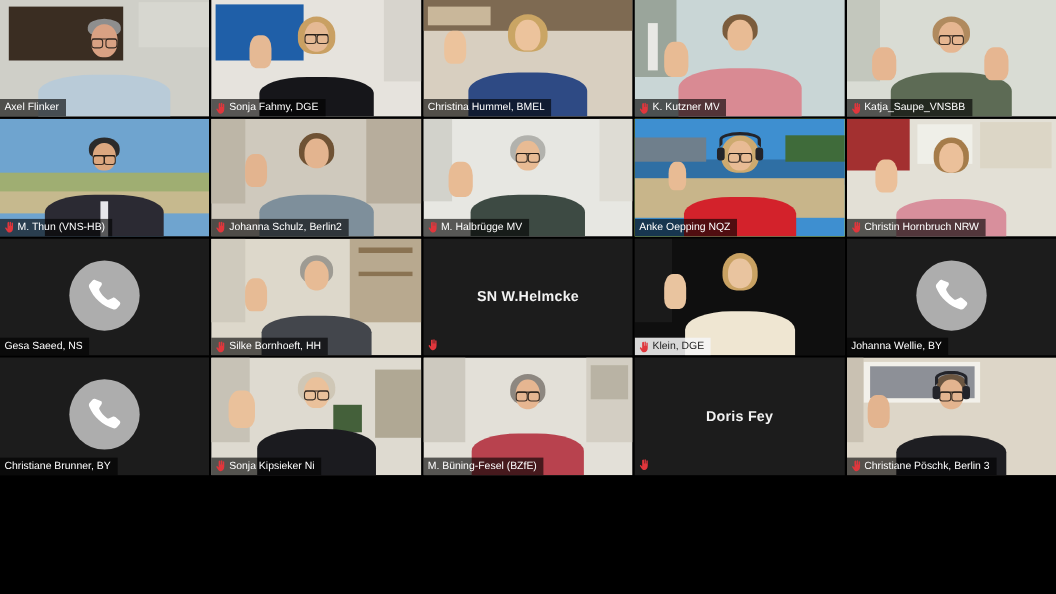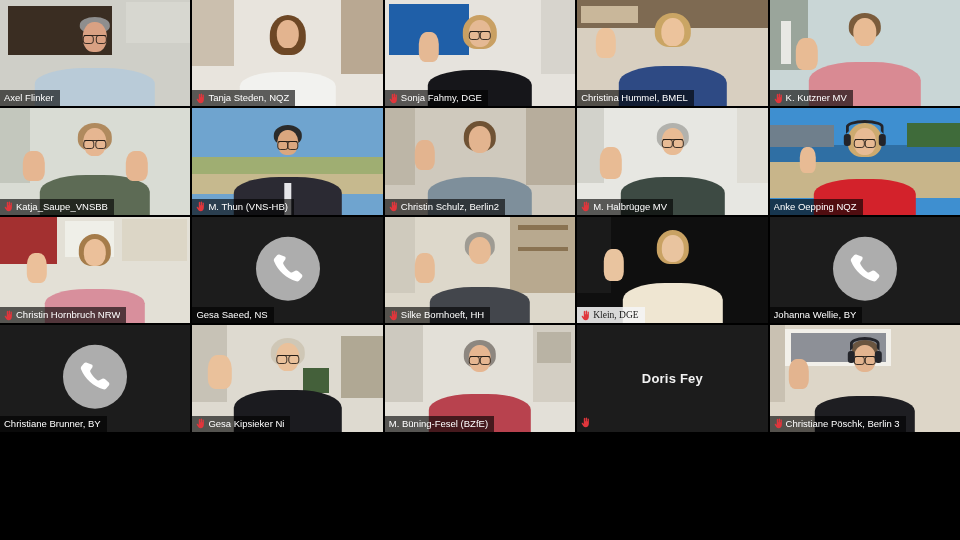--- a/index.html
+++ b/index.html
@@ -89,21 +89,21 @@
   
   .namebar {
     position: absolute; left: 0; bottom: 0;
     display: flex; align-items: center; gap: 3px;
     padding: 2px 6px 2px 4px;
     max-width: 99%;
     background: rgba(0,0,0,.62);
     color: #fff; font-size: 9.5px; line-height: 12px;
     white-space: nowrap;
   }
-  .namebar.light { background: rgba(245,245,245,.88); color: #1a1a1a; font-family: Liberation Serif, serif; }
+  .namebar.light { background: rgba(245,245,245,.88); color: #1a1a1a; }
   .namebar .nm { overflow: hidden; text-overflow: ellipsis; }
 
   
   .hand-icon {
     flex: 0 0 auto; width: 9px; height: 11px; display: block;
   }
   .hand-icon svg { width: 9px; height: 11px; display: block; }
 
   
   .corner-hand { position: absolute; left: 4px; bottom: 4px; }
@@ -128,40 +128,20 @@
         <div class="deco" style="left: 66%; top: 2%; width: 34%; height: 38%; background: rgb(215, 215, 208);"></div>
         <div class="person" style="width: 100%; height: 100%;">
           <div class="torso" style="width: 120px; height: 38px; background: rgb(185, 203, 216);"></div>
           <div class="hair" style="width: 30px; height: 16px; top: 17px; background: rgb(142, 142, 142);"></div>
           <div class="head" style="width: 24px; height: 30px; top: 22px; background: rgb(217, 161, 131);"></div>
           <div class="glasses" style="width: 22px; top: 35px;"></div>
         </div>
       </div>
       <div class="namebar">
         <span class="nm">Axel Flinker</span>
-      </div>
-    </div>
-    <div class="tile">
-      <div class="scene">
-        <div class="wall" style="background: rgb(232, 228, 221);"></div>
-        <div class="deco" style="left: 0%; top: 0%; width: 22%; height: 62%; background: rgb(203, 191, 174);"></div>
-        <div class="deco" style="left: 78%; top: 0%; width: 22%; height: 70%; background: rgb(185, 168, 146);"></div>
-        <div class="person" style="width: 100%; height: 100%;">
-          <div class="torso" style="width: 96px; height: 34px; background: rgb(242, 242, 239);"></div>
-          <div class="hair" style="width: 36px; height: 40px; top: 15px; background: rgb(109, 71, 37);"></div>
-          <div class="head" style="width: 22px; height: 28px; top: 20px; background: rgb(227, 180, 143);"></div>
-        </div>
-      </div>
-      <div class="namebar">
-        <span class="hand-icon">
-          <svg viewBox="0 0 12 16" aria-hidden="true">
-            <path fill="#e0363c" d="M5 1c.5 0 .9.4.9.9v4.3h.7V1.6c0-.5.4-.9.9-.9s.9.4.9.9v4.6h.7V2.9c0-.5.4-.9.9-.9s.9.4.9.9v6.4c0 3.1-1.9 5.7-4.6 5.7-1.4 0-2.4-.5-3.3-1.6L.6 9.8c-.3-.4-.2-1 .2-1.3.4-.3 1-.2 1.3.2l1.4 1.6V2.3c0-.5.4-.9.9-.9z"></path>
-          </svg>
-        </span>
-        <span class="nm">Tanja Steden, NQZ</span>
       </div>
     </div>
     <div class="tile">
       <div class="scene">
         <div class="wall" style="background: rgb(230, 227, 221);"></div>
         <div class="deco" style="left: 2%; top: 4%; width: 42%; height: 48%; background: rgb(31, 95, 168);"></div>
         <div class="deco" style="left: 82%; top: 0%; width: 18%; height: 70%; background: rgb(215, 212, 205);"></div>
         <div class="person" style="width: 100%; height: 100%;">
           <div class="torso" style="width: 104px; height: 36px; background: rgb(22, 22, 26);"></div>
           <div class="hair" style="width: 34px; height: 34px; top: 15px; background: rgb(201, 160, 99);"></div>
@@ -271,21 +251,21 @@
           <div class="head" style="width: 22px; height: 27px; top: 18px; background: rgb(227, 180, 143);"></div>
           <div class="hand" style="left: 16%; top: 30%; width: 20px; height: 30px; background: rgb(227, 180, 143);"></div>
         </div>
       </div>
       <div class="namebar">
         <span class="hand-icon">
           <svg viewBox="0 0 12 16" aria-hidden="true">
             <path fill="#e0363c" d="M5 1c.5 0 .9.4.9.9v4.3h.7V1.6c0-.5.4-.9.9-.9s.9.4.9.9v4.6h.7V2.9c0-.5.4-.9.9-.9s.9.4.9.9v6.4c0 3.1-1.9 5.7-4.6 5.7-1.4 0-2.4-.5-3.3-1.6L.6 9.8c-.3-.4-.2-1 .2-1.3.4-.3 1-.2 1.3.2l1.4 1.6V2.3c0-.5.4-.9.9-.9z"></path>
           </svg>
         </span>
-        <span class="nm">Christin Schulz, Berlin2</span>
+        <span class="nm">Johanna Schulz, Berlin2</span>
       </div>
     </div>
     <div class="tile">
       <div class="scene">
         <div class="wall" style="background: rgb(231, 231, 226);"></div>
         <div class="deco" style="left: 0%; top: 0%; width: 14%; height: 70%; background: rgb(210, 210, 203);"></div>
         <div class="deco" style="left: 84%; top: 0%; width: 16%; height: 70%; background: rgb(222, 220, 212);"></div>
         <div class="person" style="width: 100%; height: 100%;">
           <div class="torso" style="width: 104px; height: 38px; background: rgb(61, 74, 67);"></div>
           <div class="hair" style="width: 32px; height: 26px; top: 15px; background: rgb(178, 178, 173);"></div>
@@ -374,20 +354,28 @@
       <div class="namebar">
         <span class="hand-icon">
           <svg viewBox="0 0 12 16" aria-hidden="true">
             <path fill="#e0363c" d="M5 1c.5 0 .9.4.9.9v4.3h.7V1.6c0-.5.4-.9.9-.9s.9.4.9.9v4.6h.7V2.9c0-.5.4-.9.9-.9s.9.4.9.9v6.4c0 3.1-1.9 5.7-4.6 5.7-1.4 0-2.4-.5-3.3-1.6L.6 9.8c-.3-.4-.2-1 .2-1.3.4-.3 1-.2 1.3.2l1.4 1.6V2.3c0-.5.4-.9.9-.9z"></path>
           </svg>
         </span>
         <span class="nm">Silke Bornhoeft, HH</span>
       </div>
     </div>
     <div class="tile">
+      <div class="center-name">SN W.Helmcke</div>
+      <span class="hand-icon corner-hand">
+        <svg viewBox="0 0 12 16" aria-hidden="true">
+          <path fill="#e0363c" d="M5 1c.5 0 .9.4.9.9v4.3h.7V1.6c0-.5.4-.9.9-.9s.9.4.9.9v4.6h.7V2.9c0-.5.4-.9.9-.9s.9.4.9.9v6.4c0 3.1-1.9 5.7-4.6 5.7-1.4 0-2.4-.5-3.3-1.6L.6 9.8c-.3-.4-.2-1 .2-1.3.4-.3 1-.2 1.3.2l1.4 1.6V2.3c0-.5.4-.9.9-.9z"></path>
+        </svg>
+      </span>
+    </div>
+    <div class="tile">
       <div class="scene">
         <div class="wall" style="background: rgb(15, 15, 15);"></div>
         <div class="deco" style="left: 0%; top: 0%; width: 18%; height: 72%; background: rgb(26, 26, 26);"></div>
         <div class="person" style="width: 100%; height: 100%;">
           <div class="torso" style="width: 100px; height: 40px; background: rgb(239, 230, 210);"></div>
           <div class="hair" style="width: 32px; height: 34px; top: 13px; background: rgb(201, 162, 99);"></div>
           <div class="head" style="width: 22px; height: 27px; top: 18px; background: rgb(233, 196, 159);"></div>
           <div class="hand" style="left: 14%; top: 30%; width: 20px; height: 32px; background: rgb(233, 196, 159);"></div>
         </div>
       </div>
@@ -433,21 +421,21 @@
           <div class="glasses" style="width: 21px; top: 30px;"></div>
           <div class="hand" style="left: 8%; top: 28%; width: 24px; height: 34px; background: rgb(234, 193, 155);"></div>
         </div>
       </div>
       <div class="namebar">
         <span class="hand-icon">
           <svg viewBox="0 0 12 16" aria-hidden="true">
             <path fill="#e0363c" d="M5 1c.5 0 .9.4.9.9v4.3h.7V1.6c0-.5.4-.9.9-.9s.9.4.9.9v4.6h.7V2.9c0-.5.4-.9.9-.9s.9.4.9.9v6.4c0 3.1-1.9 5.7-4.6 5.7-1.4 0-2.4-.5-3.3-1.6L.6 9.8c-.3-.4-.2-1 .2-1.3.4-.3 1-.2 1.3.2l1.4 1.6V2.3c0-.5.4-.9.9-.9z"></path>
           </svg>
         </span>
-        <span class="nm">Gesa Kipsieker Ni</span>
+        <span class="nm">Sonja Kipsieker Ni</span>
       </div>
     </div>
     <div class="tile">
       <div class="scene">
         <div class="wall" style="background: rgb(227, 224, 216);"></div>
         <div class="deco" style="left: 0%; top: 0%; width: 20%; height: 72%; background: rgb(205, 201, 191);"></div>
         <div class="deco" style="left: 78%; top: 0%; width: 22%; height: 72%; background: rgb(211, 206, 195);"></div>
         <div class="deco" style="left: 80%; top: 6%; width: 18%; height: 30%; background: rgb(185, 179, 164);"></div>
         <div class="person" style="width: 100%; height: 100%;">
           <div class="torso" style="width: 102px; height: 38px; background: rgb(184, 66, 78);"></div>

